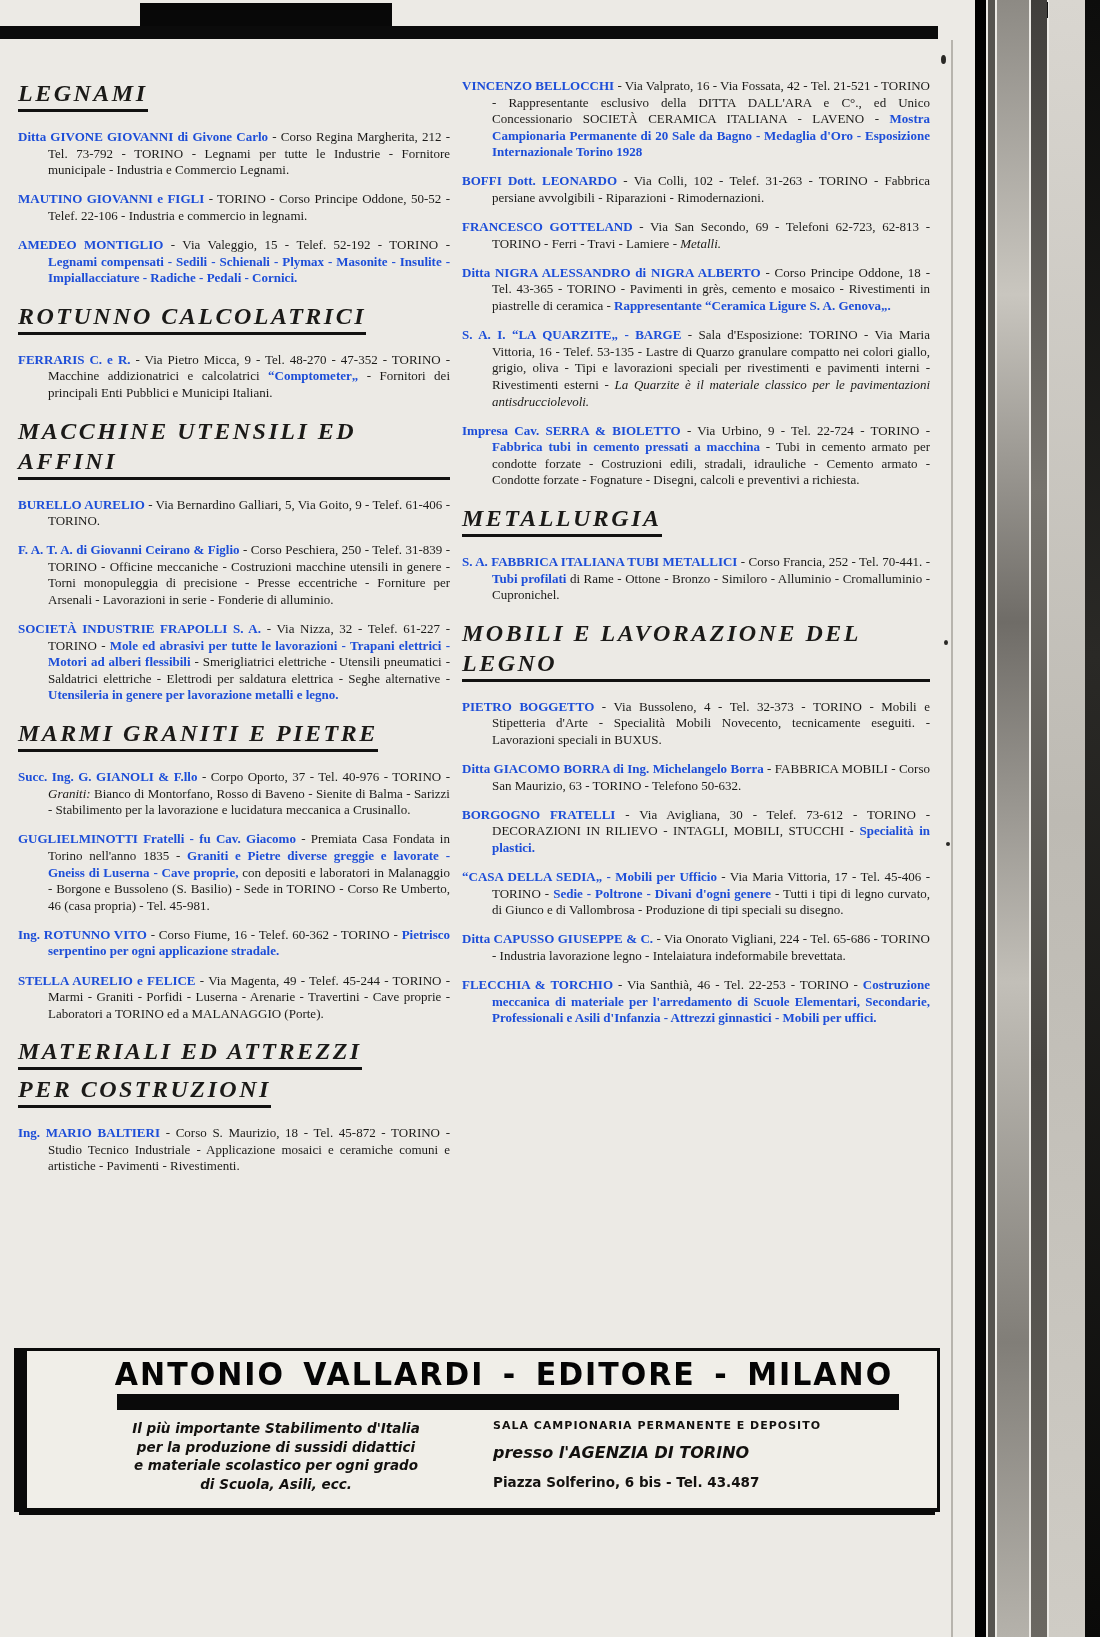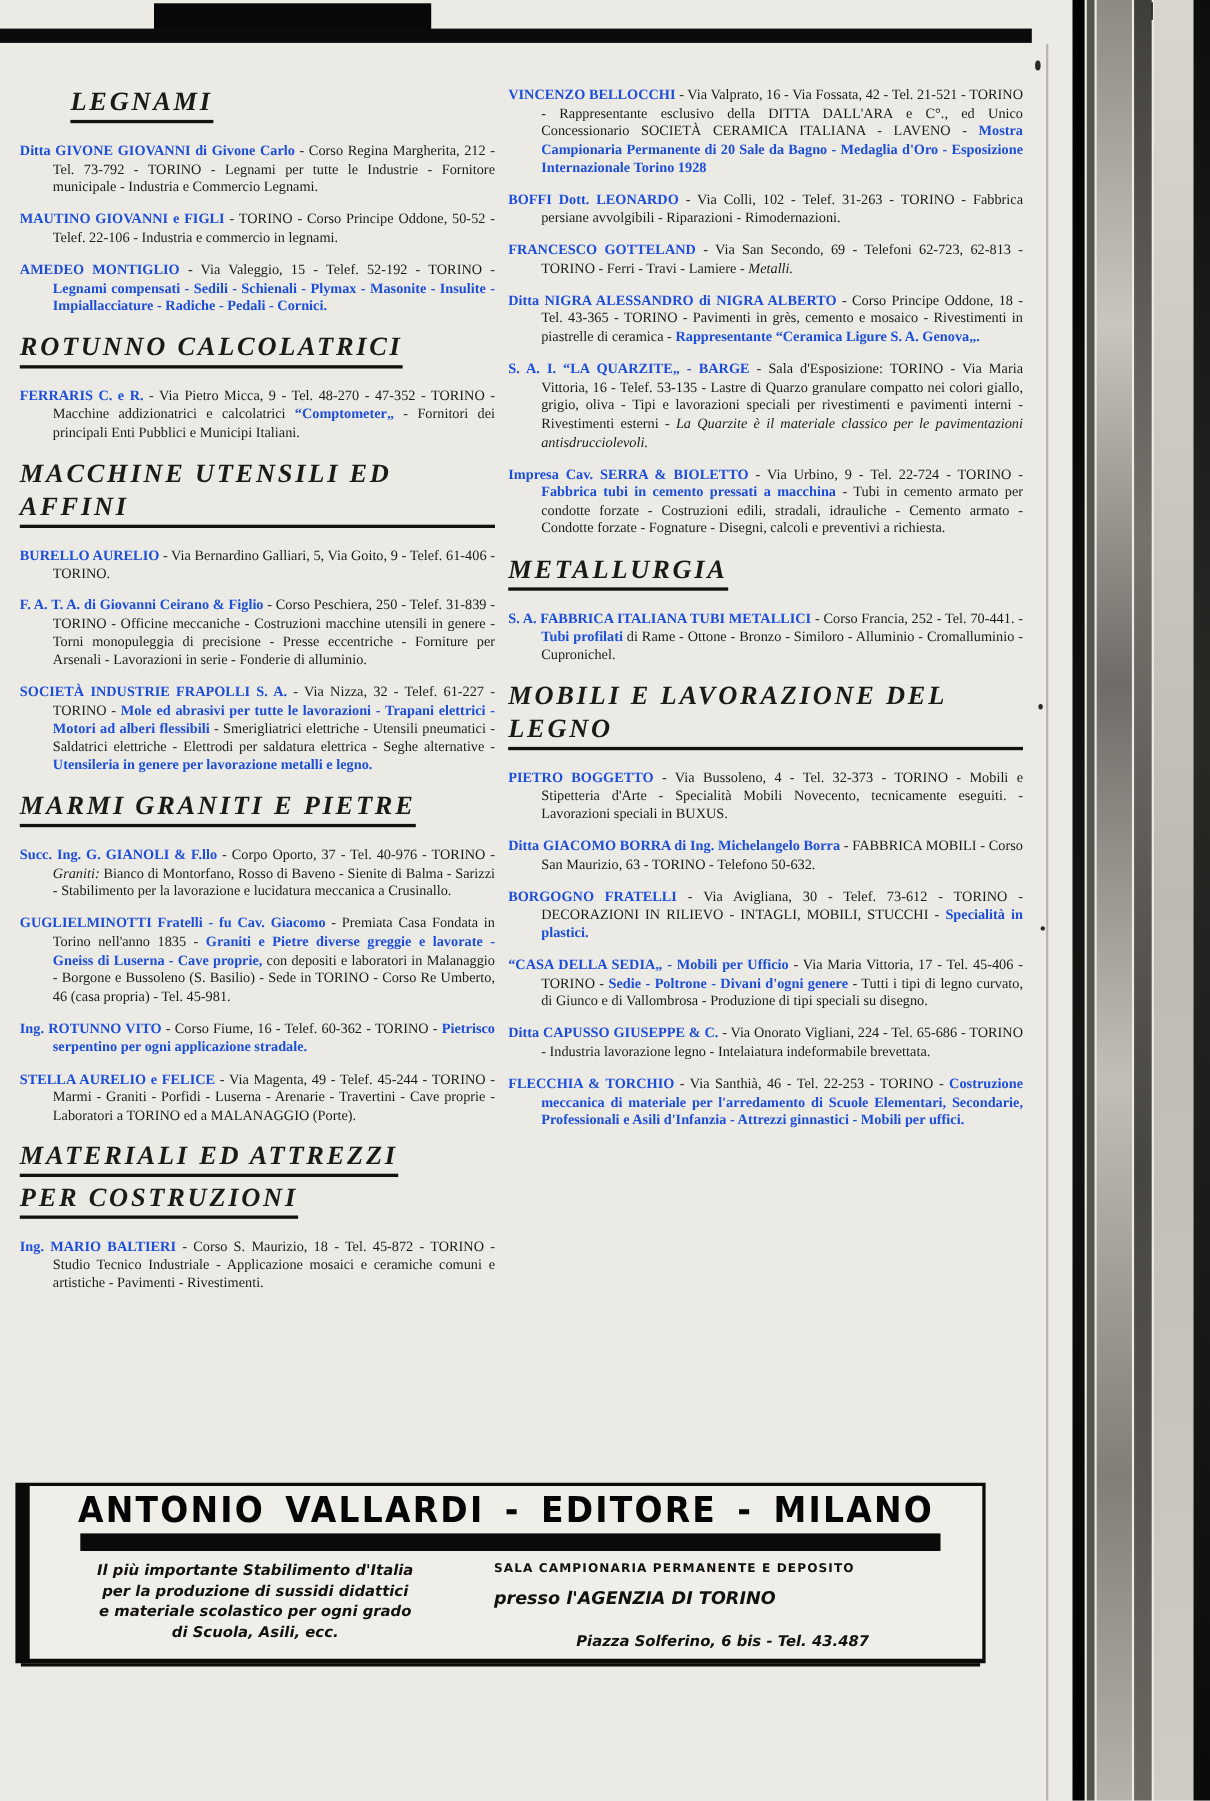--- a/index.html
+++ b/index.html
@@ -25,51 +25,52 @@
 
   
   .col{position:absolute;top:78px;font-size:13px;line-height:16.6px;}
   .col-left{left:18px;width:432px;}
   .col-right{left:462px;width:468px;}
 
   .section-title{
     font-style:italic;font-weight:bold;font-size:24px;line-height:30px;
     letter-spacing:2.5px;margin:14px 0 13px 0;
   }
-  .section-title:first-child{margin-top:0;margin-left:46px;}
+  .section-title:first-child{margin-top:0;}
   .title-underline{
     display:inline-block;border-bottom:3.5px solid #121211;padding-bottom:1px;margin-bottom:4px;
   }
   .entry{
     margin:0 0 12.5px 0;text-align:justify;
     padding-left:30px;text-indent:-30px;
   }
   .entry .b{font-weight:bold;color:#1d4ed8;}
   .entry .i{font-style:italic;}
 
   
   .ad-box{
     position:absolute;left:14px;top:1348px;width:866px;height:157px;
     background:#f0eee8;
     border:3px solid #0a0a0a;border-left:13px solid #0a0a0a;border-bottom-width:4px;
     box-shadow:0 8px 0 -5px #0a0a0a;
     font-family:"DejaVu Sans", sans-serif;
+    padding-left:44px;
   }
   .ad-title{
     margin-top:5px;text-align:center;white-space:nowrap;
     font-weight:900;font-size:30px;letter-spacing:2px;word-spacing:6px;
     color:#050505;transform:scaleY(1.08);
   }
   .ad-bar{height:16px;background:#0a0a0a;margin:3px 38px 9px 46px;}
   .ad-cols{display:flex;padding:0 24px 0 44px;}
   .ad-left{width:322px;font-weight:bold;font-style:italic;font-size:13.5px;line-height:18.5px;text-align:center;color:#13110f;}
   .ad-right{flex:1;padding-left:56px;color:#13110f;}
   .ad-showroom{font-weight:bold;font-size:11px;letter-spacing:1px;margin-bottom:11px;white-space:nowrap;}
   .ad-agency{font-weight:bold;font-style:italic;font-size:16px;}
-  .ad-address{font-weight:bold;font-style:italic;font-size:13.5px;text-align:center;margin-top:22px;padding-right:4px;}
+  .ad-address{font-weight:bold;font-size:13.5px;text-align:left;margin-top:12px;padding-right:4px;}
 </style>
 </head>
 <body>
 
 <div class="redaction-bar"></div>
 <div class="top-rule"></div>
 <div class="corner-mark"></div>
 <div class="page-edge-line"></div>
 <div class="stripe s1"></div>
 <div class="stripe s2"></div>

